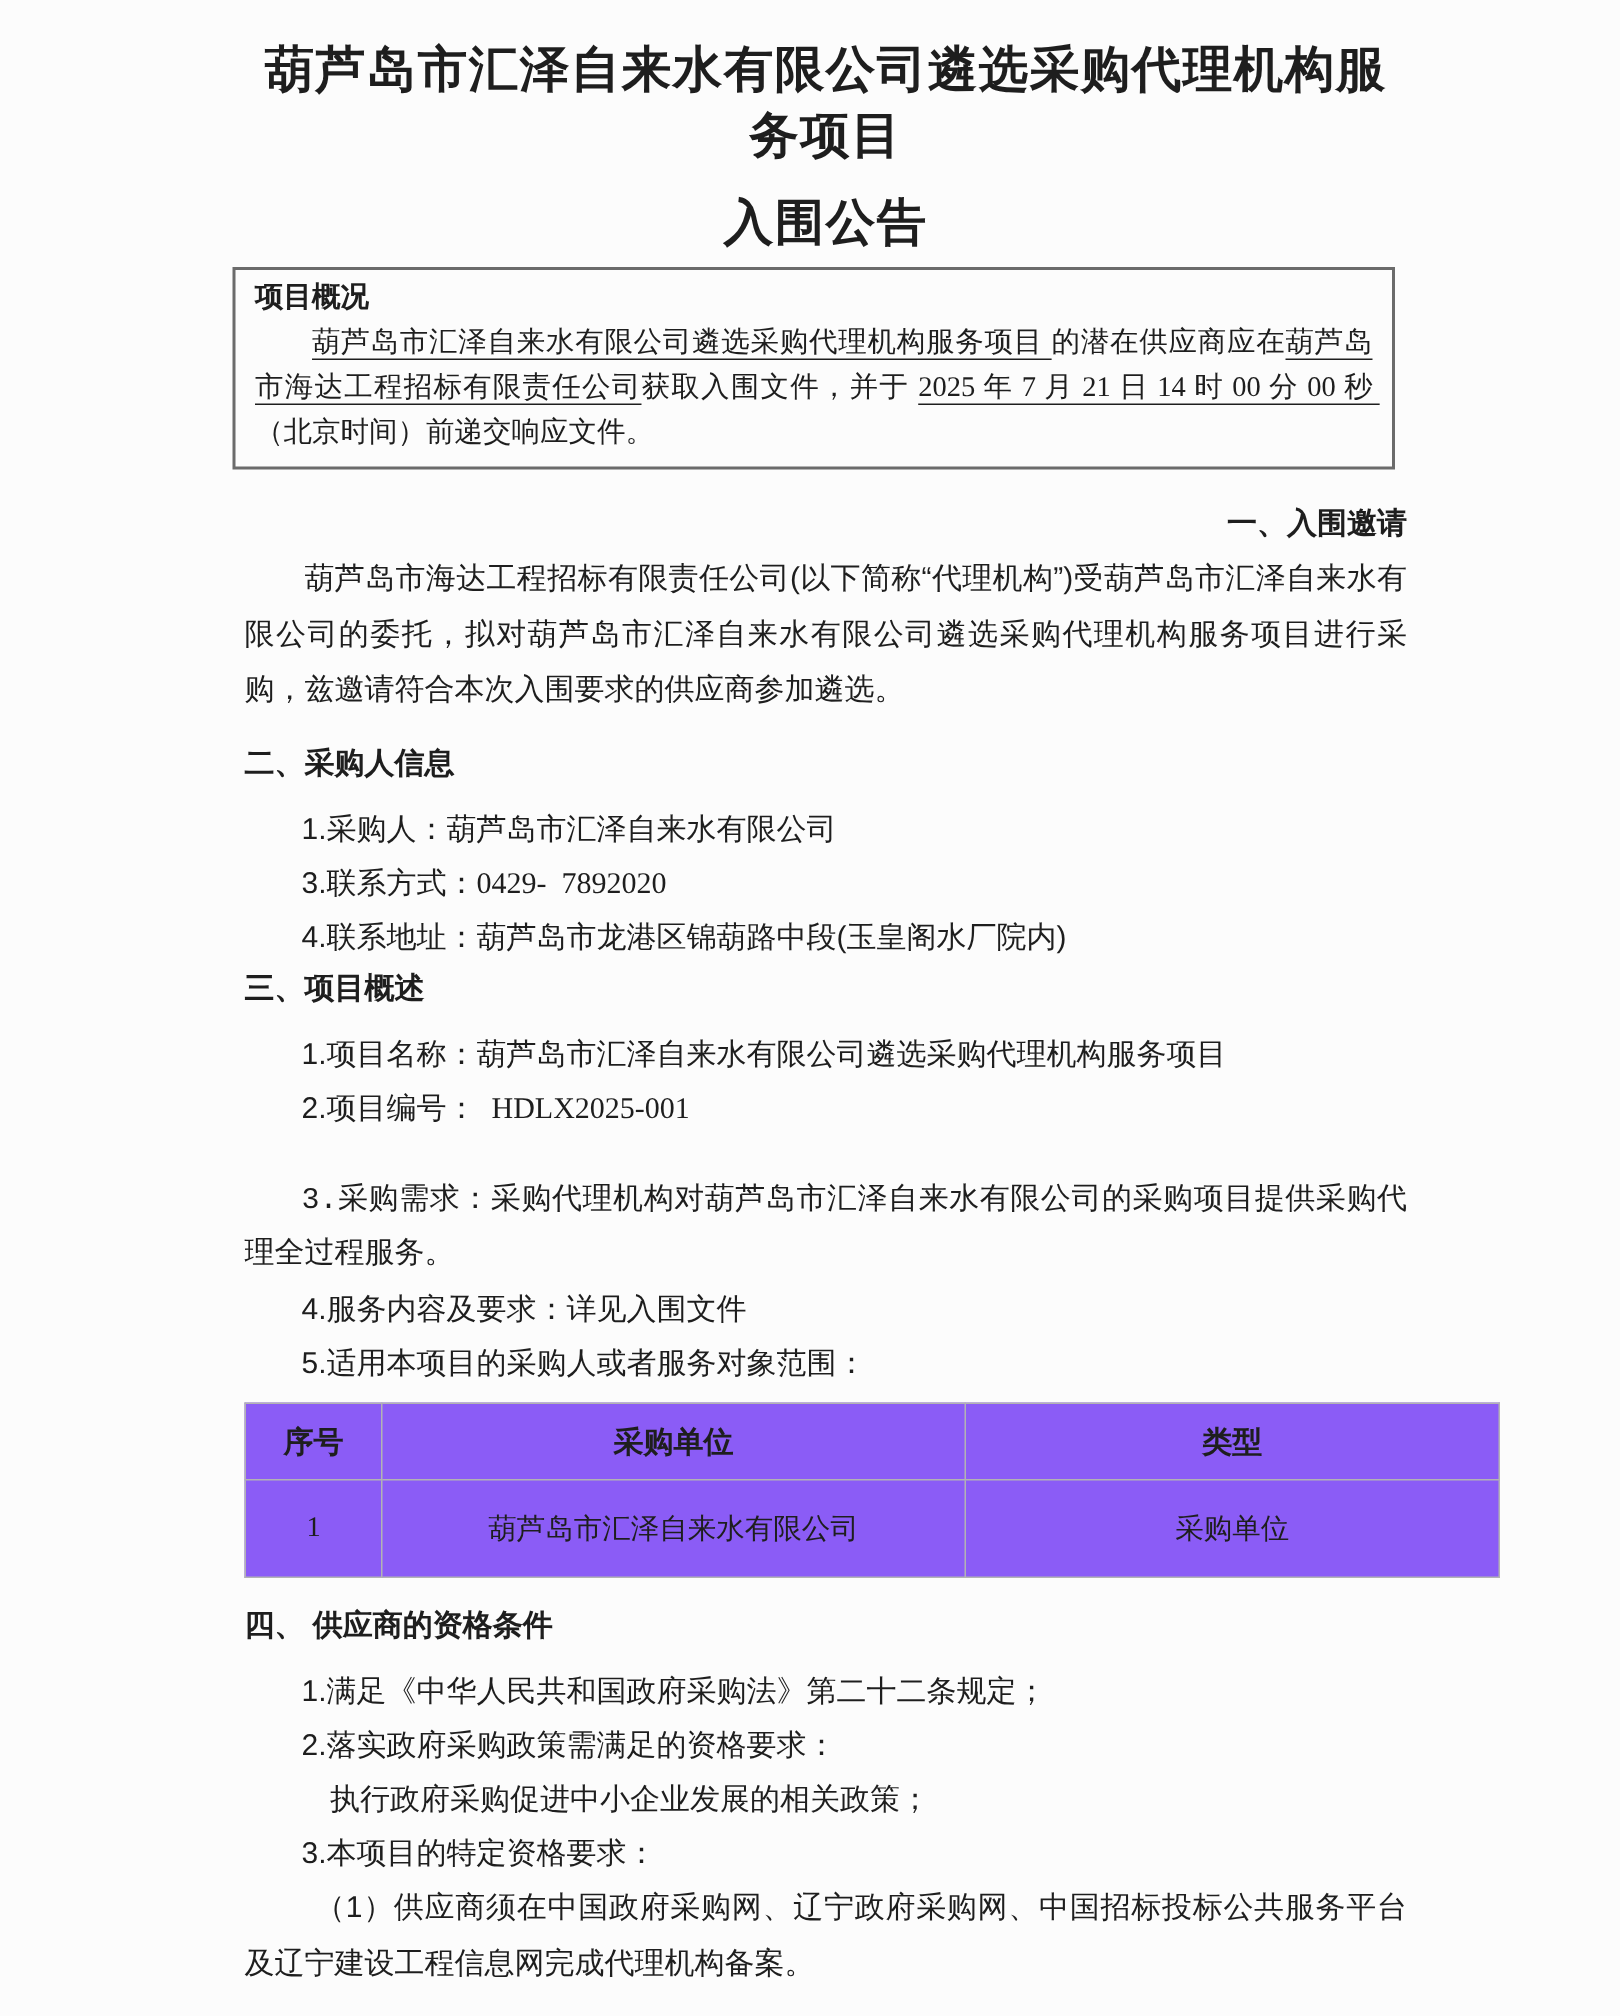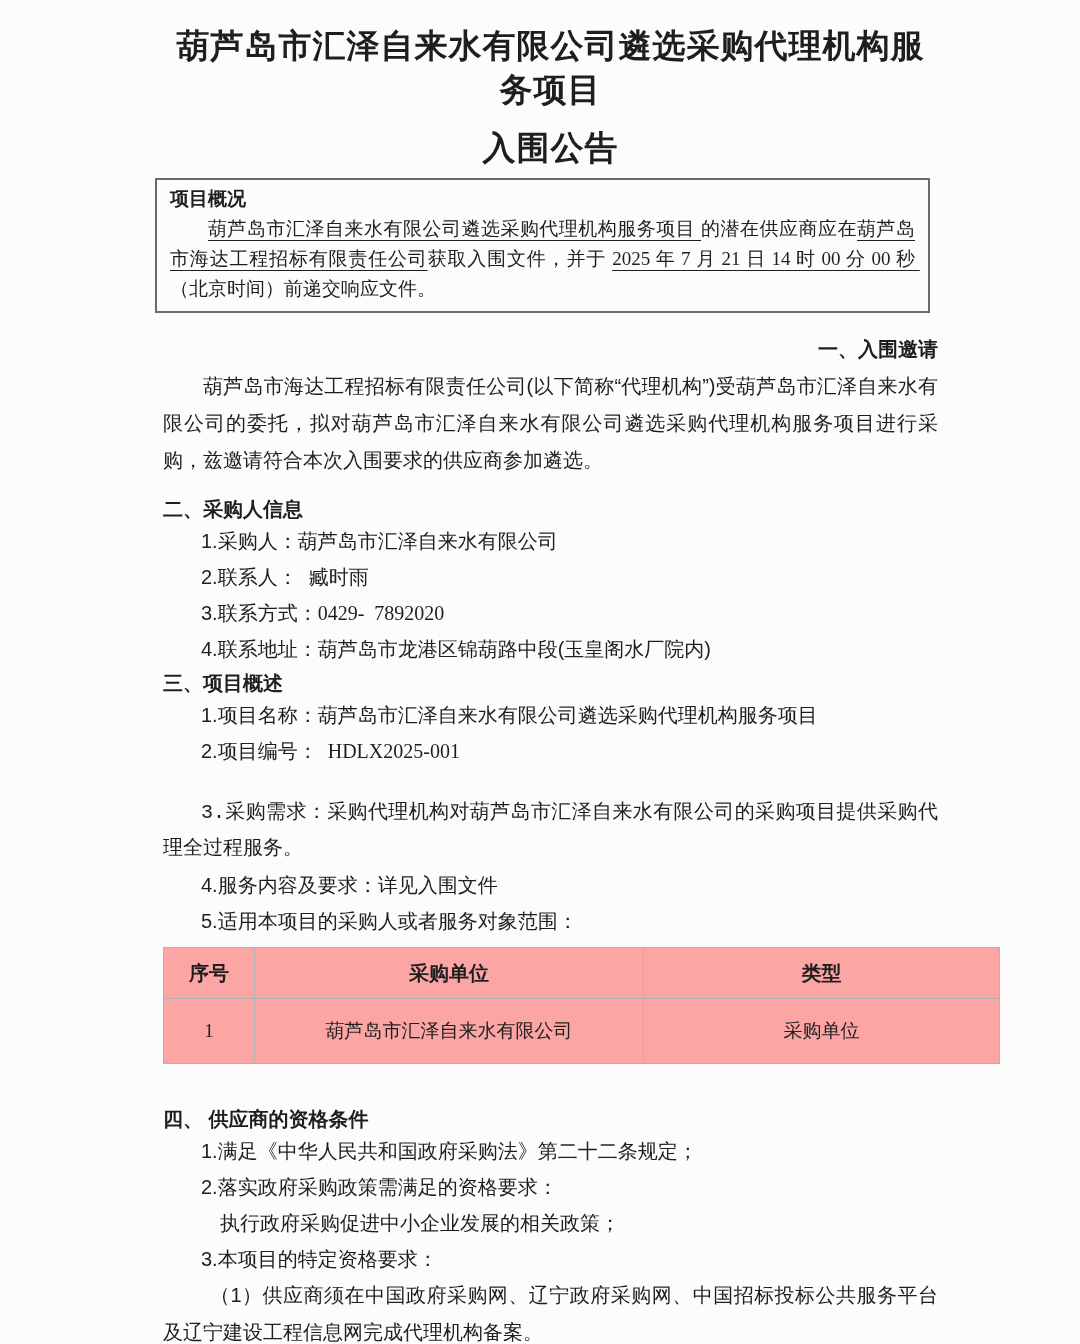--- a/index.html
+++ b/index.html
@@ -56,36 +56,36 @@
   .serif { font-family: "Liberation Serif", serif; }
   .sec {
     font-size: 20px;
     line-height: 28px;
     font-weight: 700;
     margin: 0;
   }
   .sec-1 { margin-top: 22px; text-align: right; }
   .sec-2 { margin-top: 16px; }
   .sec-3 { margin-top: 2px; }
-  .sec-4 { margin-top: 41px; }
+  .sec-4 { margin-top: 18px; }
   .para {
     font-size: 20px;
     line-height: 37px;
     text-align: justify;
     text-indent: 40px;
     margin: 5px 0 0 0;
     white-space: pre-wrap;
   }
   .item {
     font-size: 20px;
     line-height: 36px;
     padding-left: 38px;
     white-space: pre-wrap;
   }
-  .items-group { margin-top: 0; }
+  .items-group { margin-top: 12px; }
   .hang {
     font-size: 20px;
     line-height: 36px;
     text-align: justify;
     text-indent: 38px;
     margin: 0;
     white-space: pre-wrap;
     font-family: Liberation Mono, monospace;
   }
   .gap-top { margin-top: 26px; }
@@ -102,21 +102,21 @@
     text-indent: 47px;
     margin: 0;
     white-space: pre-wrap;
   }
   .scope-table {
     border-collapse: collapse;
     table-layout: fixed;
     width: 836px;
     margin-top: 8px;
     font-size: 19px;
-    background: #fca5a5;
+    background: #8b5cf6;
   }
   .scope-table th, .scope-table td {
     border: 1px solid #b3b3b3;
     text-align: center;
     vertical-align: middle;
     padding: 0;
   }
   .scope-table th {
     height: 50px;
     font-size: 20px;
@@ -142,21 +142,20 @@
     <div class="overview-heading">项目概况</div>
     <p class="overview-para"><span class="u">葫芦岛市汇泽自来水有限公司遴选采购代理机构服务项目 </span><span>的潜在供应商应在</span><span class="u">葫芦岛市海达工程招标有限责任公司</span><span>获取入围文件，并于 </span><span class="u serif">2025 年 7 月 21 日 14 时 00 分 00 秒 </span><span> （北京时间）前递交响应文件。</span></p>
   </div>
 
   <h2 class="sec sec-1">一、入围邀请</h2>
   <p class="para">葫芦岛市海达工程招标有限责任公司(以下简称“代理机构”)受葫芦岛市汇泽自来水有限公司的委托，拟对葫芦岛市汇泽自来水有限公司遴选采购代理机构服务项目进行采购，兹邀请符合本次入围要求的供应商参加遴选。</p>
 
   <h2 class="sec sec-2">二、采购人信息</h2>
   <div class="items-group">
     <div class="item"><span>1.采购人：</span><span>葫芦岛市汇泽自来水有限公司</span></div>
-    <div class="item"><span>2.联系人：</span><span>  臧时雨</span></div>
     <div class="item"><span>3.联系方式：</span><span class="serif">0429-  7892020</span></div>
     <div class="item"><span>4.联系地址：</span><span>葫芦岛市龙港区锦葫路中段(玉皇阁水厂院内)</span></div>
   </div>
 
   <h2 class="sec sec-3">三、项目概述</h2>
   <div class="items-group">
     <div class="item">1.项目名称：葫芦岛市汇泽自来水有限公司遴选采购代理机构服务项目</div>
     <div class="item"><span>2.项目编号：</span><span class="serif">  HDLX2025-001</span></div>
     <p class="hang gap-top">3.采购需求：采购代理机构对葫芦岛市汇泽自来水有限公司的采购项目提供采购代理全过程服务。</p>
     <div class="item">4.服务内容及要求：详见入围文件</div>

